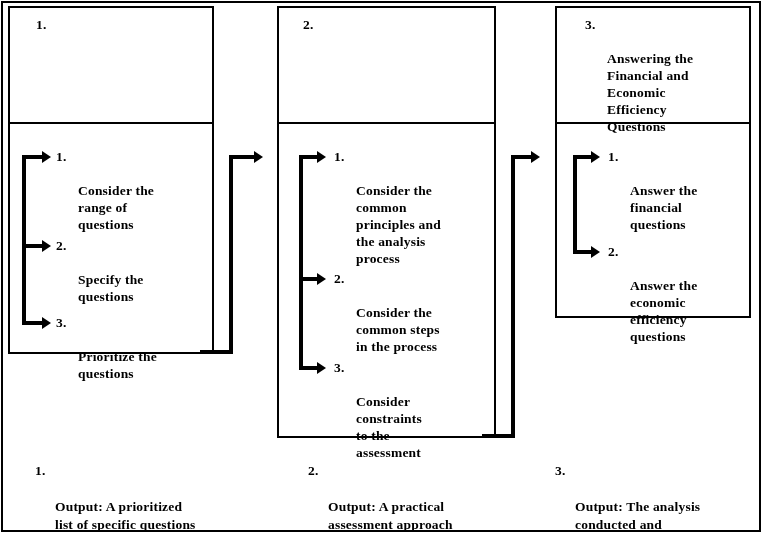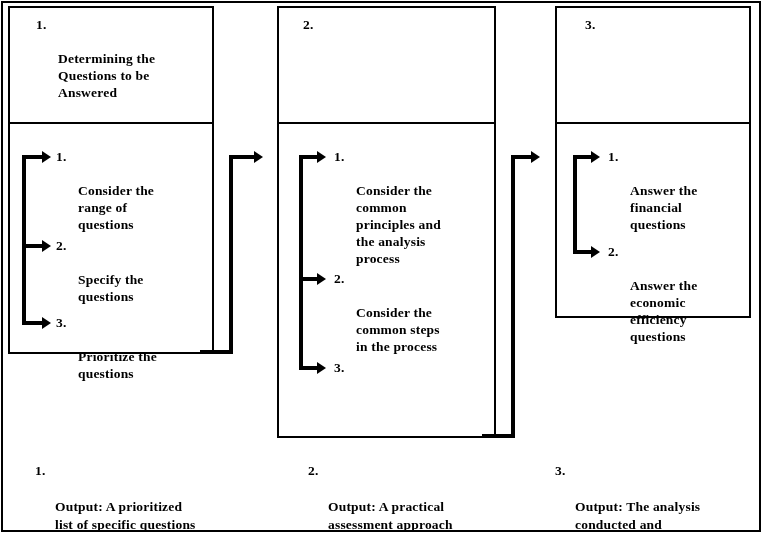--- a/index.html
+++ b/index.html
@@ -124,23 +124,20 @@
 <div id="page">
 
   <div class="page-frame"></div>
 
   <div class="stage-box" style="left:8px; top:6px; width:206px; height:348px;">
     <div class="stage-divider" style="top:114px;"></div>
   </div>
 
   <div class="stage-title" style="left:36px; top:16px; width:170px;">
     <span class="num">1.</span>
-    <span class="txt" style="padding-left:22px;">Determining the
-Questions to be
-Answered</span>
   </div>
 
   <div class="spine" style="left:22px; top:155px; height:170px;"></div>
 
   <div class="branch" style="left:22px; top:155px; width:22px;"></div>
   <div class="arrowhead" style="left:42px; top:151px;"></div>
 
   <div class="branch" style="left:22px; top:244px; width:22px;"></div>
   <div class="arrowhead" style="left:42px; top:240px;"></div>
 
@@ -197,33 +194,42 @@
 process</span>
   </div>
   <div class="step" style="left:356px; top:270px; width:130px;">
     <span class="snum">2.</span>
     <span>Consider the
 common steps
 in the process</span>
   </div>
   <div class="step" style="left:356px; top:359px; width:130px;">
     <span class="snum">3.</span>
+    <span>Consider
+constraints
+to the
+assessment</span>
   </div>
 
   <div class="conn-h" style="left:482px; top:434px; width:33px;"></div>
   <div class="conn-v" style="left:511px; top:155px; height:283px;"></div>
   <div class="conn-h" style="left:511px; top:155px; width:23px;"></div>
   <div class="arrowhead" style="left:531px; top:151px;"></div>
 
   <div class="stage-box" style="left:555px; top:6px; width:196px; height:312px;">
     <div class="stage-divider" style="top:114px;"></div>
   </div>
 
   <div class="stage-title" style="left:585px; top:16px; width:165px;">
     <span class="num">3.</span>
+    <span class="txt" style="padding-left:22px;">Answering the
+Financial and
+Economic
+Efficiency
+Questions</span>
   </div>
 
   <div class="spine" style="left:573px; top:155px; height:99px;"></div>
 
   <div class="branch" style="left:573px; top:155px; width:20px;"></div>
   <div class="arrowhead" style="left:591px; top:151px;"></div>
 
   <div class="branch" style="left:573px; top:250px; width:20px;"></div>
   <div class="arrowhead" style="left:591px; top:246px;"></div>
 

